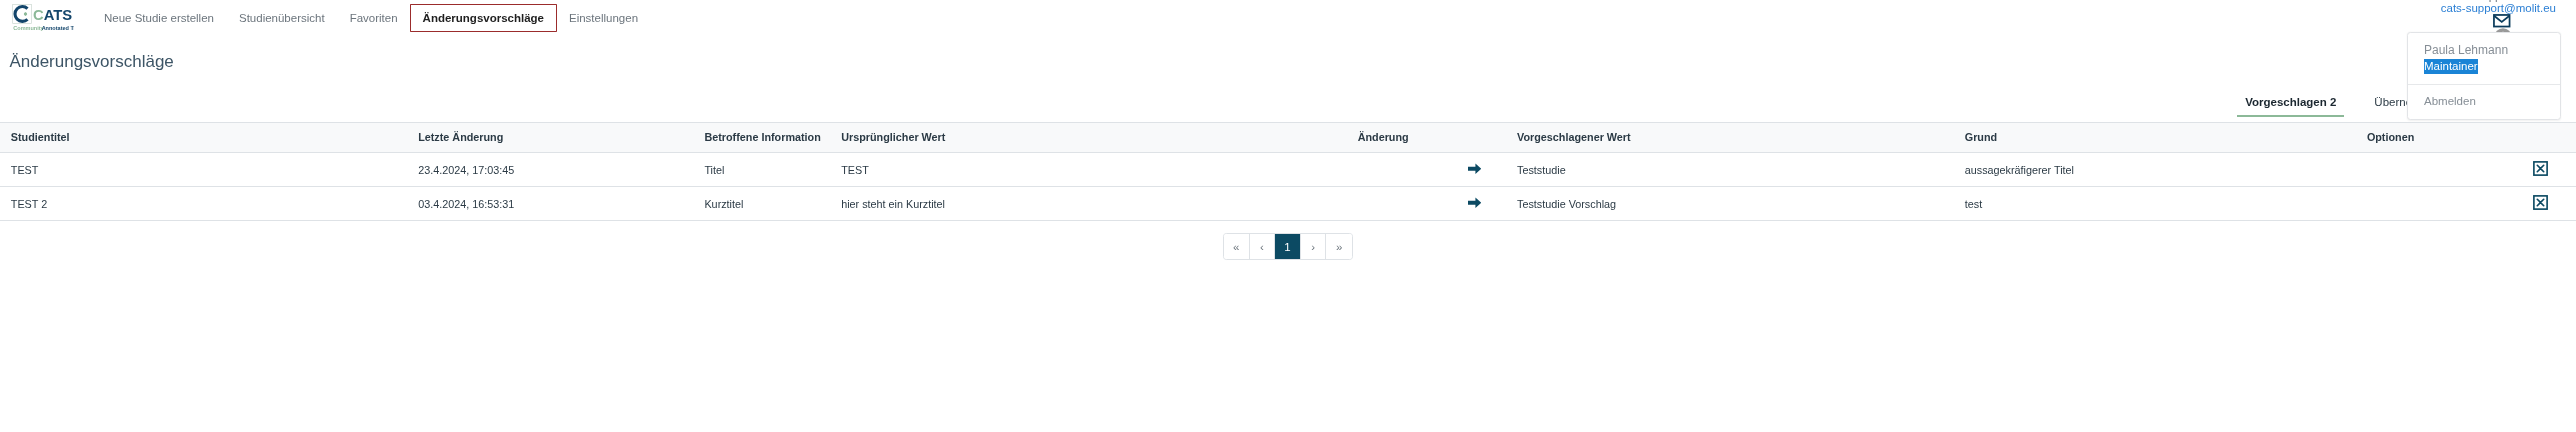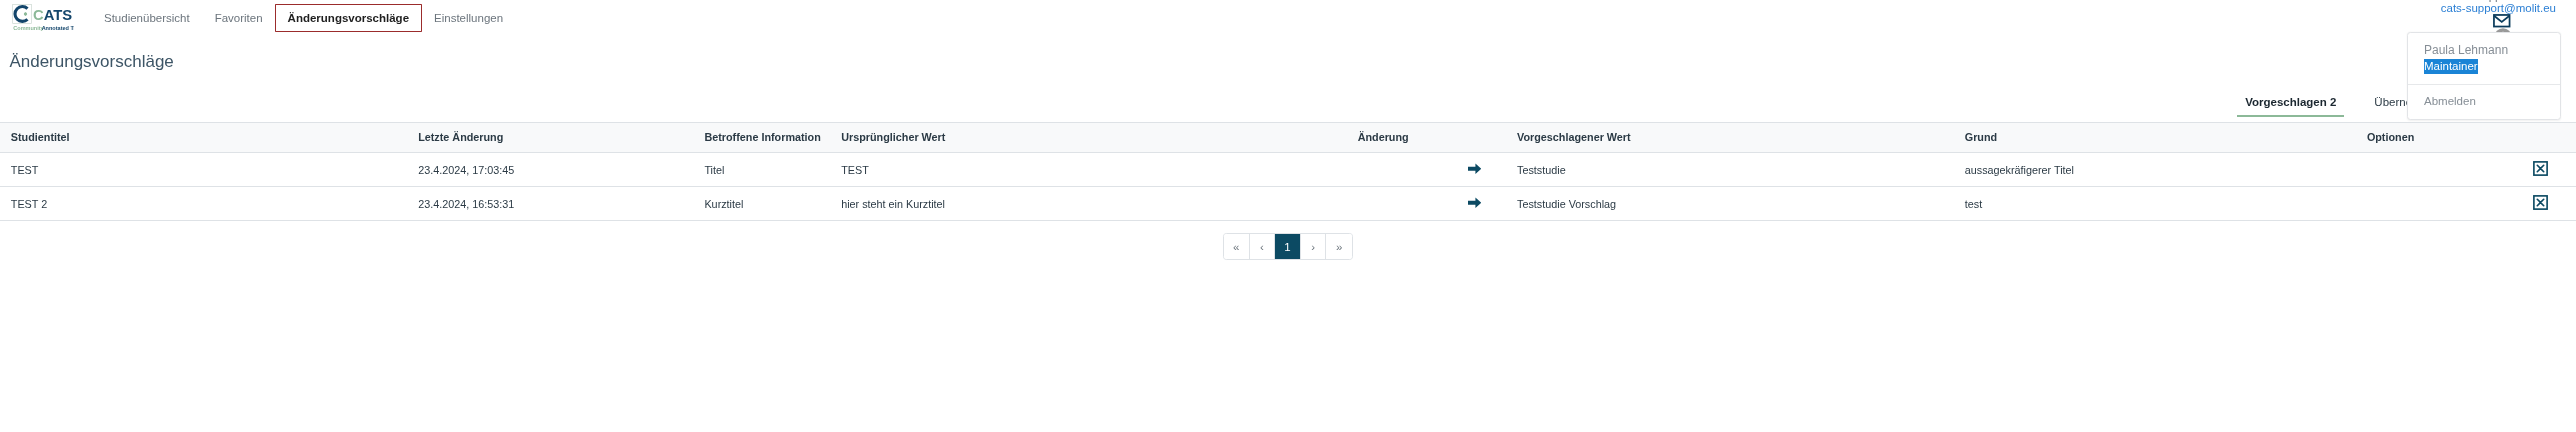--- a/index.html
+++ b/index.html
@@ -274,20 +274,21 @@
       <path d="M23 8 A11 11 0 1 0 23 24" fill="none" stroke="#13456b" stroke-width="4.6" stroke-linecap="butt"></path>
       <path d="M20 13 q5 3 0 6 q-5 -3 0 -6 z" fill="#8cb998"></path>
       <text x="31" y="25" font-family="'Liberation Sans', sans-serif" font-size="22" font-weight="bold" fill="#8cb998">C</text>
       <text x="47" y="25" font-family="'Liberation Sans', sans-serif" font-size="22" font-weight="bold" fill="#13456b">ATS</text>
       <text x="2" y="40" font-family="'Liberation Sans', sans-serif" font-size="8.2" font-weight="bold" fill="#8cb998">Community</text>
       <text x="44" y="40" font-family="'Liberation Sans', sans-serif" font-size="8.2" font-weight="bold" fill="#13456b">Annotated Trial Search</text>
     </svg>
   </div>
 
   <nav class="nav">
+    <div class="nav-item">Neue Studie erstellen</div>
     <div class="nav-item">Studienübersicht</div>
     <div class="nav-item">Favoriten</div>
     <div class="nav-item active">Änderungsvorschläge</div>
     <div class="nav-item">Einstellungen</div>
   </nav>
 
   <div class="header-right">
     <span class="support-label">Support:</span>
     <a class="support-mail" href="#">cats-support@molit.eu</a>
     <span class="mail-icon">
@@ -357,21 +358,21 @@
           <span class="opt-btn">
             <svg width="15" height="15" viewBox="0 0 22 22">
               <rect x="1.3" y="1.3" width="19.4" height="19.4" fill="#ffffff" stroke="#0c4a63" stroke-width="2.4"></rect>
               <path d="M6.3 6.3 L15.7 15.7 M15.7 6.3 L6.3 15.7" stroke="#0c4a63" stroke-width="2.4" stroke-linecap="round"></path>
             </svg>
           </span>
         </td>
       </tr>
       <tr>
         <td class="c-title">TEST 2</td>
-        <td class="c-date">23.4.2024, 16:53:31</td>
+        <td class="c-date">03.4.2024, 16:53:31</td>
         <td class="c-info">Kurztitel</td>
         <td class="c-orig">hier steht ein Kurztitel</td>
         <td class="c-arrow">
           <span class="arrow-cell">
             <svg width="13.5" height="11.5" viewBox="0 0 20 17">
               <path d="M0 5.6 h11 V0.6 L19.6 8.5 L11 16.4 V11.4 H0 Z" fill="#0c4a63"></path>
             </svg>
           </span>
         </td>
         <td class="c-prop">Teststudie Vorschlag</td>

